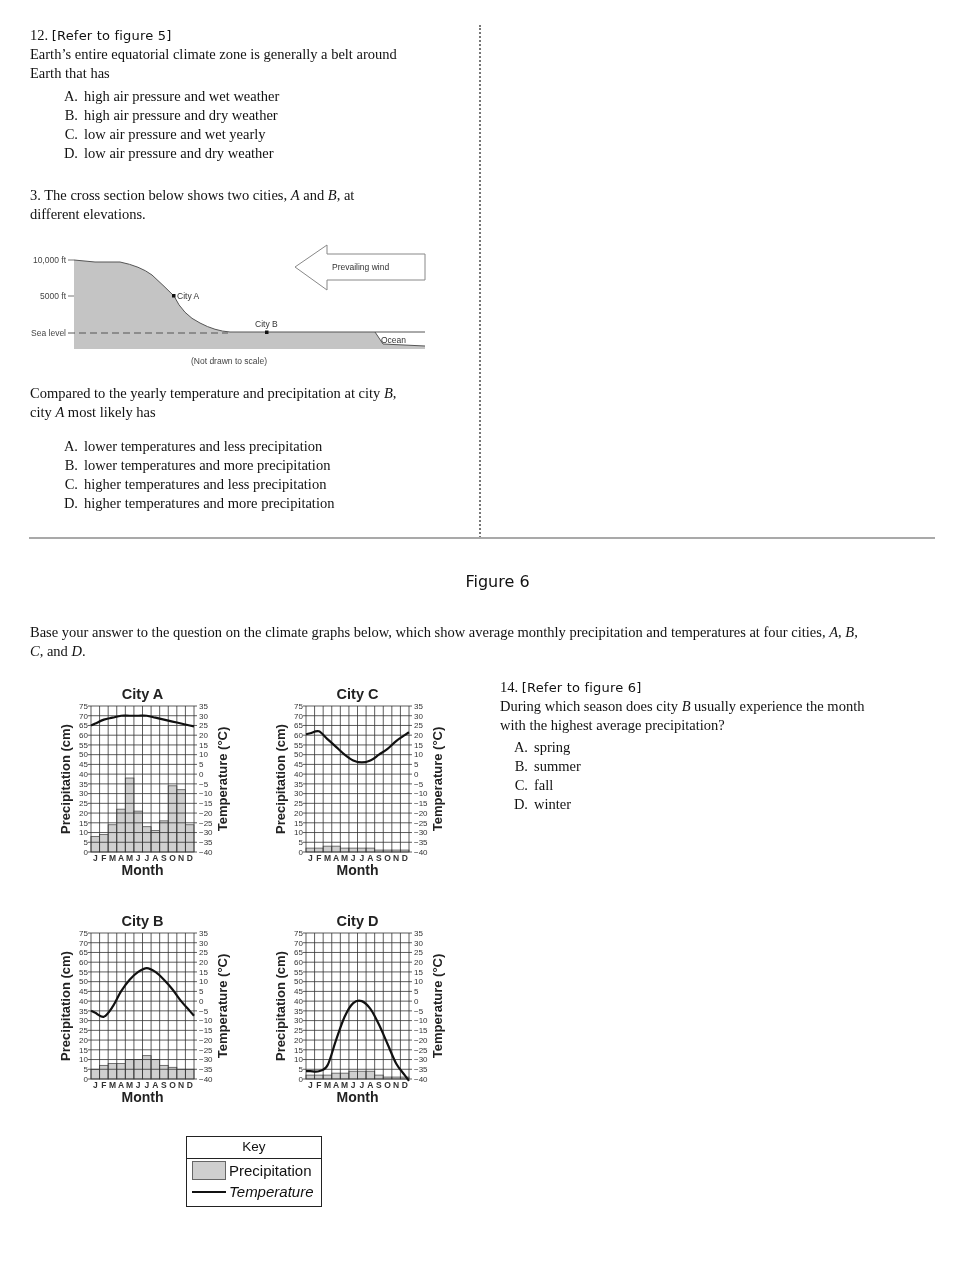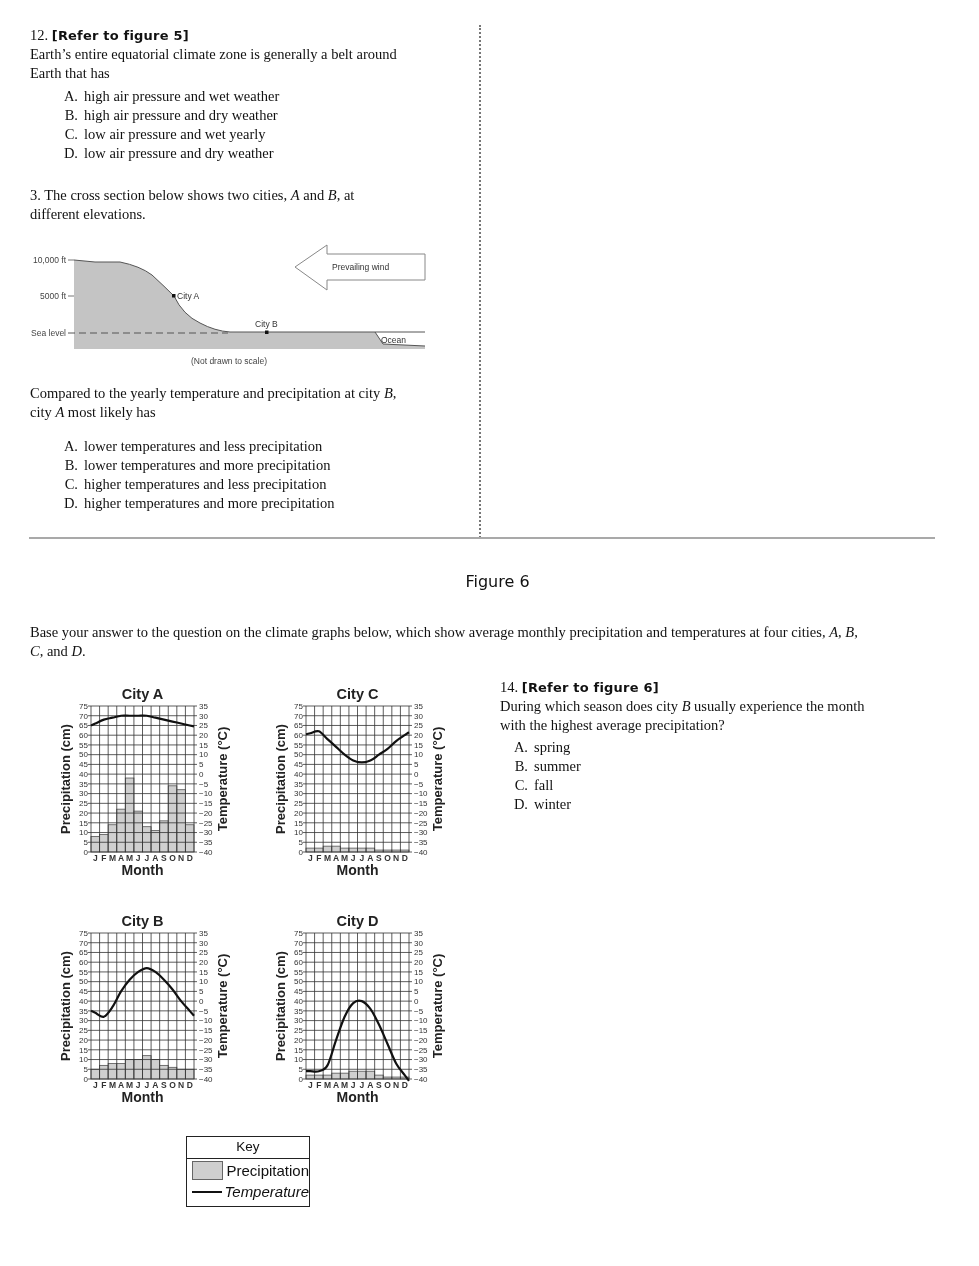--- a/index.html
+++ b/index.html
@@ -1,32 +1,32 @@
 <!DOCTYPE html>
 <html><head>
   <meta charset="utf-8">
   <style>
     html, body { margin: 0; padding: 0; background: #ffffff; }
     body { width: 979px; height: 1266px; position: relative; overflow: hidden; color: #111; }
     .abs { position: absolute; }
 
     .q-text { font-family: "Liberation Serif", serif; font-size: 14.5px; line-height: 19px; color: #111; }
     .q-num { font-family: "Liberation Serif", serif; font-size: 14.5px; }
-    .q-ref { font-family: "DejaVu Sans", sans-serif; font-weight: bold; font-size: 13px; letter-spacing: 0.2px; }
+    .q-ref { font-family: "DejaVu Sans", sans-serif; font-weight: normal; font-size: 13px; letter-spacing: 0.2px; }
     .choices { list-style: none; margin: 0; padding: 0; }
     .choices li { font-family: "Liberation Serif", serif; font-size: 14.5px; line-height: 19px; display: flex; }
     .choices .letter { width: 22px; text-align: right; margin-right: 6px; }
 
     .vdots { position: absolute; left: 479px; top: 25px; height: 513px; width: 0; border-left: 2px dotted #777; }
     .hrule { position: absolute; left: 29px; top: 537px; width: 906px; height: 2px; background: #a9a9a9; }
 
     .fig-title { position: absolute; left: 8px; width: 979px; top: 572px; text-align: center; font-family: "DejaVu Sans", sans-serif; font-weight: normal; font-size: 16px; }
     svg text { font-family: "Liberation Sans", sans-serif; }
 
-    .key-box { position: absolute; left: 186px; top: 1136px; width: 124px; height: 71px; border: 1.5px solid #222; box-sizing: border-box; background: #fff; }
+    .key-box { position: absolute; left: 186px; top: 1136px; width: 136px; height: 71px; border: 1.5px solid #222; box-sizing: border-box; background: #fff; }
     .key-title { height: 21px; line-height: 20px; text-align: center; border-bottom: 1.5px solid #222; font-family: "Liberation Sans", sans-serif; font-size: 13.5px; }
     .key-row { display: flex; align-items: center; height: 22px; font-family: "Liberation Sans", sans-serif; font-size: 15px; padding-left: 5px; }
     .key-swatch { width: 34px; height: 19px; background: #cfcfcf; border: 1px solid #666; margin-right: 3px; box-sizing: border-box; }
     .key-line { width: 34px; height: 0; border-top: 2px solid #111; margin-right: 3px; }
   </style>
 </head>
 <body>
 
 <div class="abs q-text" style="left:30px; top:26px; width:440px;">
   <div>

